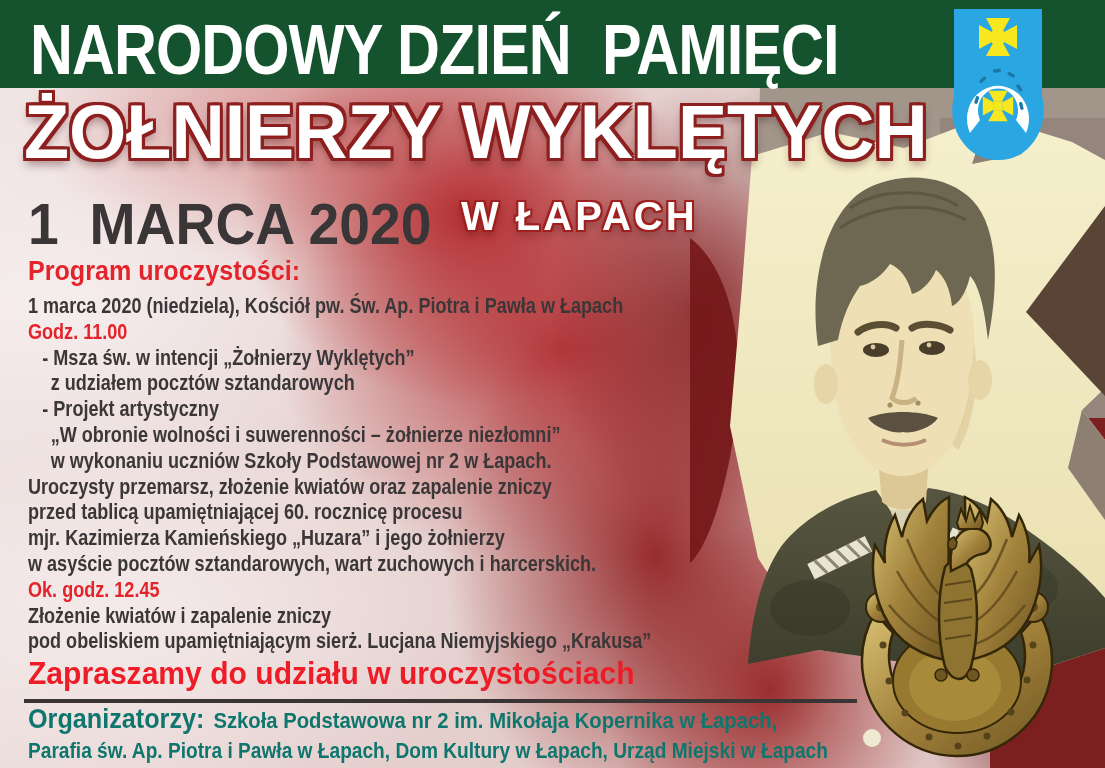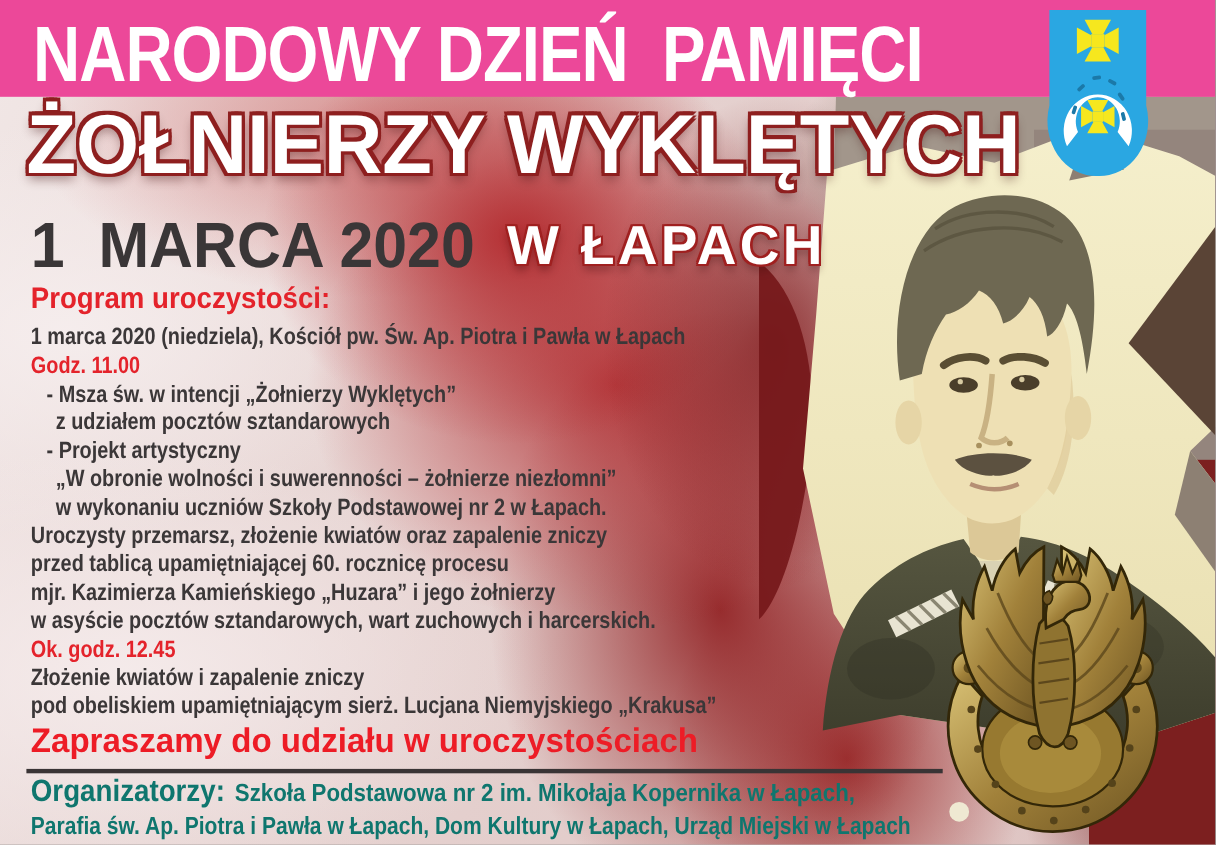--- a/index.html
+++ b/index.html
@@ -19,42 +19,42 @@
       radial-gradient(390px 310px at 560px 350px, rgba(172,32,36,.82), rgba(172,32,36,0) 72%),
       radial-gradient(300px 390px at 655px 555px, rgba(140,22,24,.88), rgba(140,22,24,0) 70%),
       radial-gradient(230px 260px at 770px 690px, rgba(148,28,28,.85), rgba(148,28,28,0) 72%),
       radial-gradient(200px 220px at 1070px 710px, rgba(110,20,22,.85), rgba(110,20,22,0) 72%),
       radial-gradient(430px 210px at 340px 120px, rgba(196,70,70,.50), rgba(196,70,70,0) 72%),
       radial-gradient(520px 270px at 110px 610px, rgba(245,235,235,.95), rgba(245,235,235,0) 76%),
       radial-gradient(420px 250px at 60px 300px, rgba(246,238,238,.90), rgba(246,238,238,0) 76%),
       linear-gradient(115deg,#f1e7e6 0%,#e5d1cf 45%,#ddc2c0 100%);
   }
   
-  .banner{position:absolute;top:0;left:0;width:1105px;height:88px;background:#ec4899;z-index:3;}
+  .banner{position:absolute;top:0;left:0;width:1105px;height:88px;background:#14532d;z-index:3;}
   .banner-title{
     position:absolute;left:30px;top:8px;color:#fff;font-weight:bold;
     font-size:66px;letter-spacing:-1px;white-space:pre;
     transform:scale(.90,1.08);transform-origin:0 0;
   }
   
   .outline-red{
     color:#fff;font-weight:bold;
     text-shadow:-3px -3px 0 #8e1f1f,3px -3px 0 #8e1f1f,-3px 3px 0 #8e1f1f,3px 3px 0 #8e1f1f,
       -3px 0 0 #8e1f1f,3px 0 0 #8e1f1f,0 -3px 0 #8e1f1f,0 3px 0 #8e1f1f,0 6px 10px rgba(60,10,10,.45);
   }
   .subtitle{
     position:absolute;left:24px;top:86px;z-index:5;font-size:76px;line-height:92px;
     letter-spacing:0;white-space:pre;transform:scale(.97,1);transform-origin:0 0;
   }
   .date-heading{
     position:absolute;left:28px;top:190px;z-index:5;color:#3a3637;font-weight:bold;
     font-size:57px;white-space:pre;transform:scale(.97,1.02);transform-origin:0 0;
   }
   .location-heading{
-    position:absolute;left:461px;top:194px;z-index:5;font-size:50px;letter-spacing:3px;
+    position:absolute;left:461px;top:194px;z-index:5;font-size:40px;letter-spacing:3px;
     text-shadow:-2px -2px 0 #a02020,2px -2px 0 #a02020,-2px 2px 0 #a02020,2px 2px 0 #a02020,
       -2px 0 0 #a02020,2px 0 0 #a02020,0 -2px 0 #a02020,0 2px 0 #a02020,0 5px 8px rgba(60,10,10,.4);
   }
   
   .program{position:absolute;left:28px;top:256px;width:720px;z-index:5;font-weight:bold;color:#3b3738;}
   .program-heading{
     font-size:27px;color:#e4232b;margin-bottom:7px;
     transform:scaleX(.93);transform-origin:0 50%;white-space:nowrap;
   }
   .ln{

